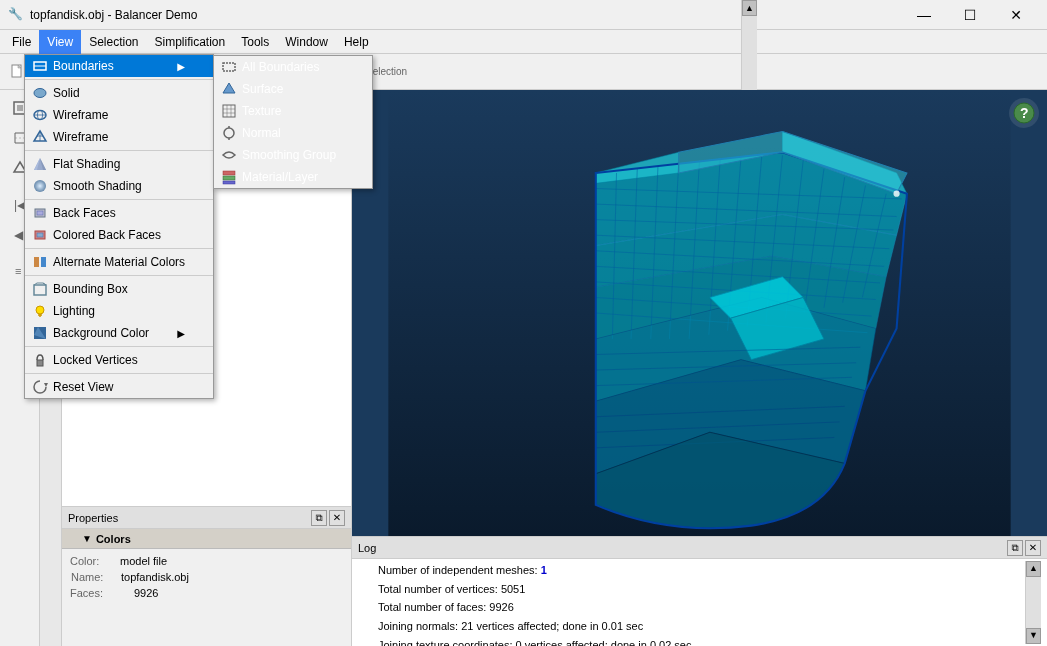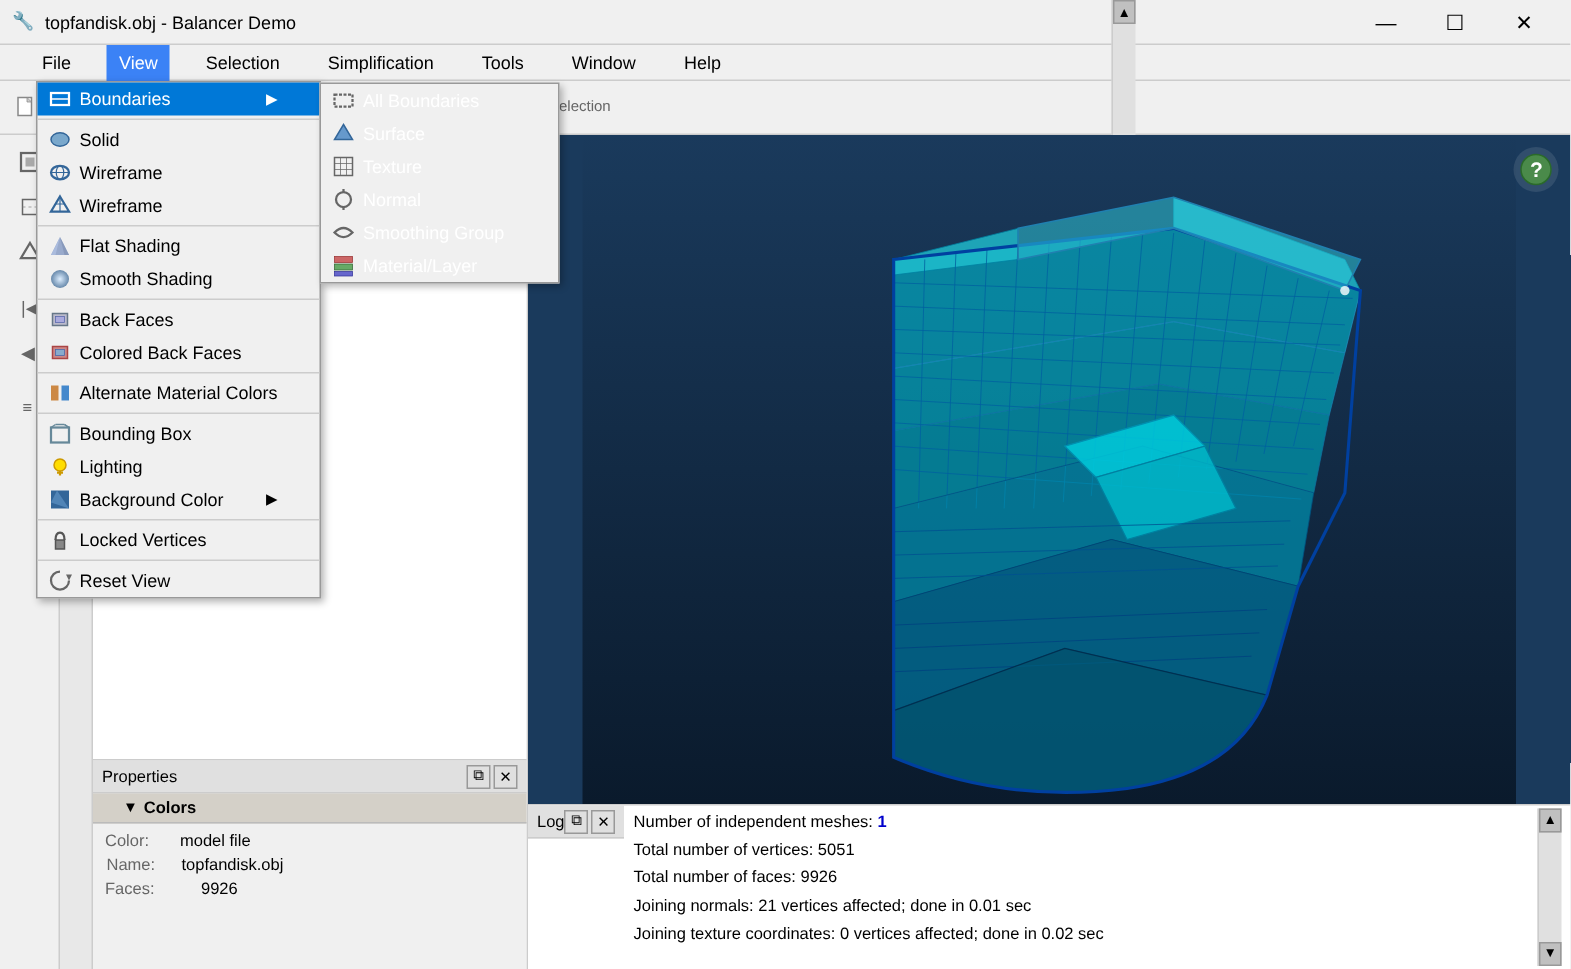--- a/index.html
+++ b/index.html
@@ -29,21 +29,21 @@
       height: 24px;
       display: flex;
       align-items: center;
       border-bottom: 1px solid #ccc;
       padding: 0 4px;
     }
     .menu-item {
       padding: 2px 8px;
       cursor: pointer;
       height: 24px;
-      display: flex; align-items: center; margin-left: 16px;
+      display: flex; align-items: center;
     }
     .menu-item:hover, .menu-item.active { background: #3b82f6; color: white; }
 
     
     .toolbar {
       background: #f0f0f0;
       height: 36px;
       display: flex;
       align-items: center;
       padding: 0 4px;
@@ -386,29 +386,29 @@
 
       
       <div style="position:absolute; top:8px; right:8px; width:30px; height:30px; background:rgba(255,255,255,0.1); border-radius:50%; display:flex; align-items:center; justify-content:center; cursor:pointer;">
         <svg width="24" height="24" viewBox="0 0 24 24">
           <circle cx="12" cy="12" r="10" fill="#4a8a4a" stroke="#2a6a2a" stroke-width="1"></circle>
           <text x="8" y="17" font-size="14" fill="white" font-weight="bold">?</text>
         </svg>
       </div>
     </div>
 
-    <div style="height:110px; background:white; border-top:1px solid #ccc; display:flex; flex-direction:row;">
+    <div style="height:110px; background:white; border-top:1px solid #ccc; display:flex; flex-direction:column;">
       <div style="background:#e0e0e0; padding:2px 6px; font-size:11px; display:flex; align-items:center; justify-content:space-between; height:22px; border-bottom:1px solid #ccc;">
         <span>Log</span>
         <div class="panel-ctrl">
           <div class="panel-ctrl-btn">⧉</div>
           <div class="panel-ctrl-btn">✕</div>
         </div>
       </div>
-      <div style="flex:1; overflow-y:auto; padding:2px 6px; font-size:11px; line-height:1.7; display:flex;">
+      <div style="flex:1; overflow-y:auto; padding:2px 6px; font-size:11px; line-height:1.7; display:flex;margin-left:20px;">
         <div style="flex:1;">
           <div>Number of independent meshes: <span style="color:#0000cc; font-weight:bold;">1</span></div>
           <div>Total number of vertices: 5051</div>
           <div>Total number of faces: 9926</div>
           <div>Joining normals: 21 vertices affected; done in 0.01 sec</div>
           <div>Joining texture coordinates: 0 vertices affected; done in 0.02 sec</div>
         </div>
 
         <div style="width:16px; background:#e0e0e0; display:flex; flex-direction:column; border-left:1px solid #ccc;">
           <div style="height:16px; background:#c0c0c0; border:1px solid #999; display:flex; align-items:center; justify-content:center; font-size:9px;">▲</div>

